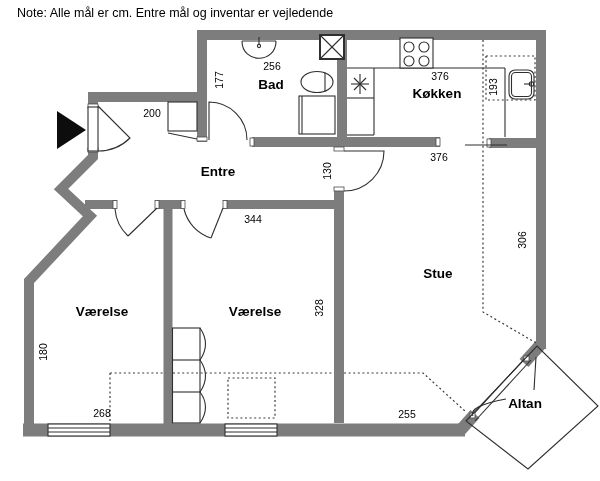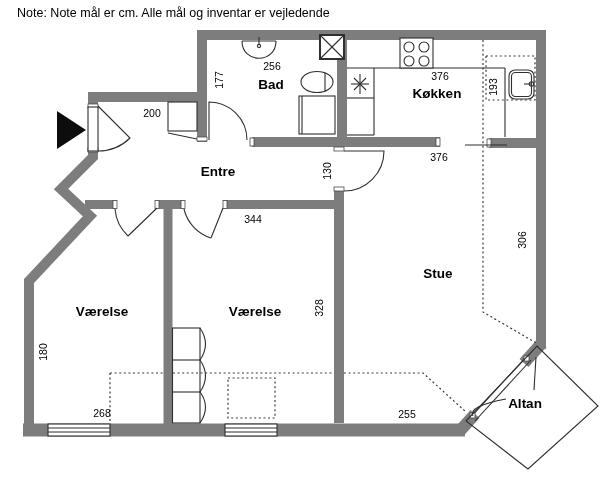--- a/index.html
+++ b/index.html
@@ -25,21 +25,21 @@
   .wallstroke { stroke:var(--wall); fill:none; }
   .thin  { stroke:var(--line); stroke-width:1.1; fill:none; }
   .thinf { stroke:var(--line); stroke-width:1.1; fill:#fff; }
   .dot   { stroke:#3a3a3a; stroke-width:1.2; fill:none; stroke-dasharray:2 2.6; }
   .cap   { fill:#fff; stroke:#4a4a4a; stroke-width:0.8; }
 </style>
 </head>
 <body>
 
 <div id="plan-root">
-  <div id="note">Note: Note mål er cm. Alle mål og inventar er vejledende</div>
+  <div id="note">Note: Alle mål er cm. Entre mål og inventar er vejledende</div>
 
   <svg width="600" height="481" viewBox="0 0 600 481">
 
     <g>
 
       <path class="wallstroke" stroke-width="10" d="M88,97 H204"></path>
 
       <path class="wallstroke" stroke-width="10" d="M93,94 V107"></path>
 
       <path class="wallstroke" stroke-width="10" d="M93,150 V157 L61,189 L90,216 L29,281 V430"></path>

